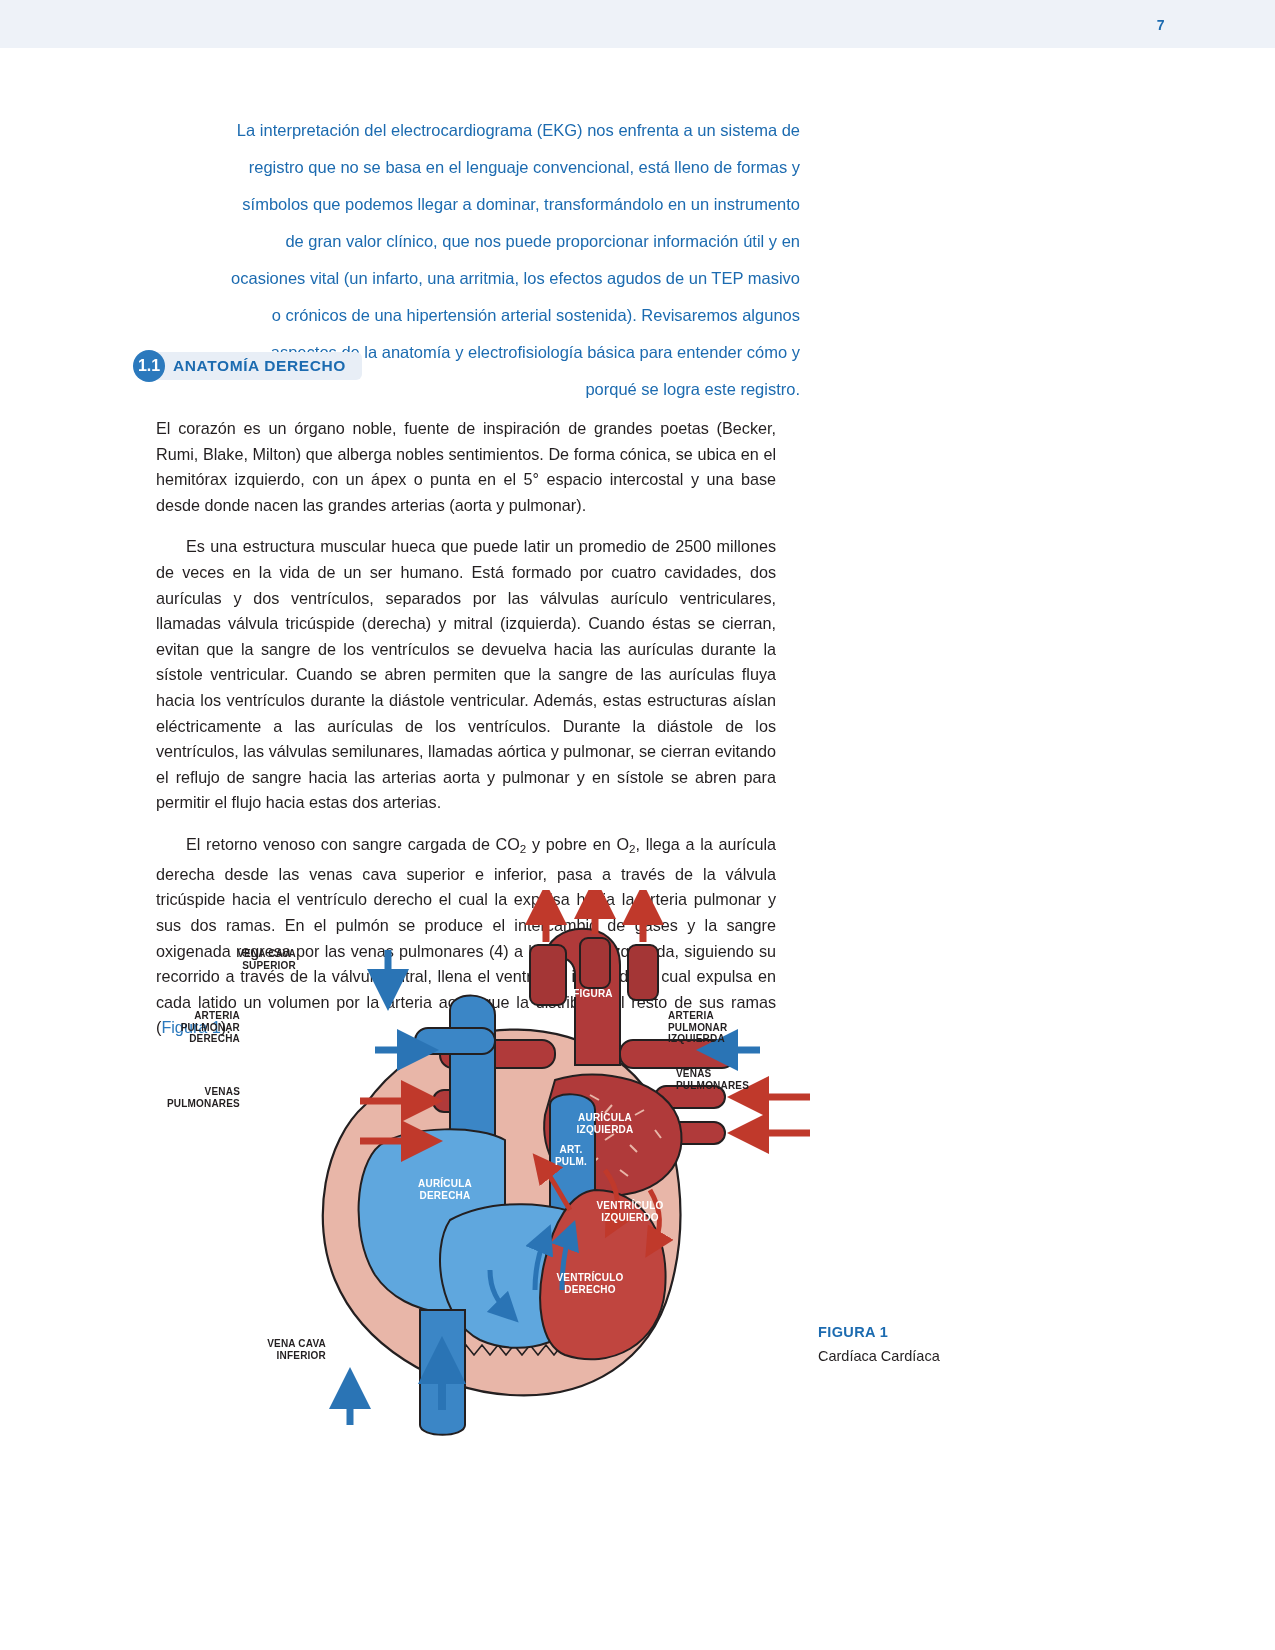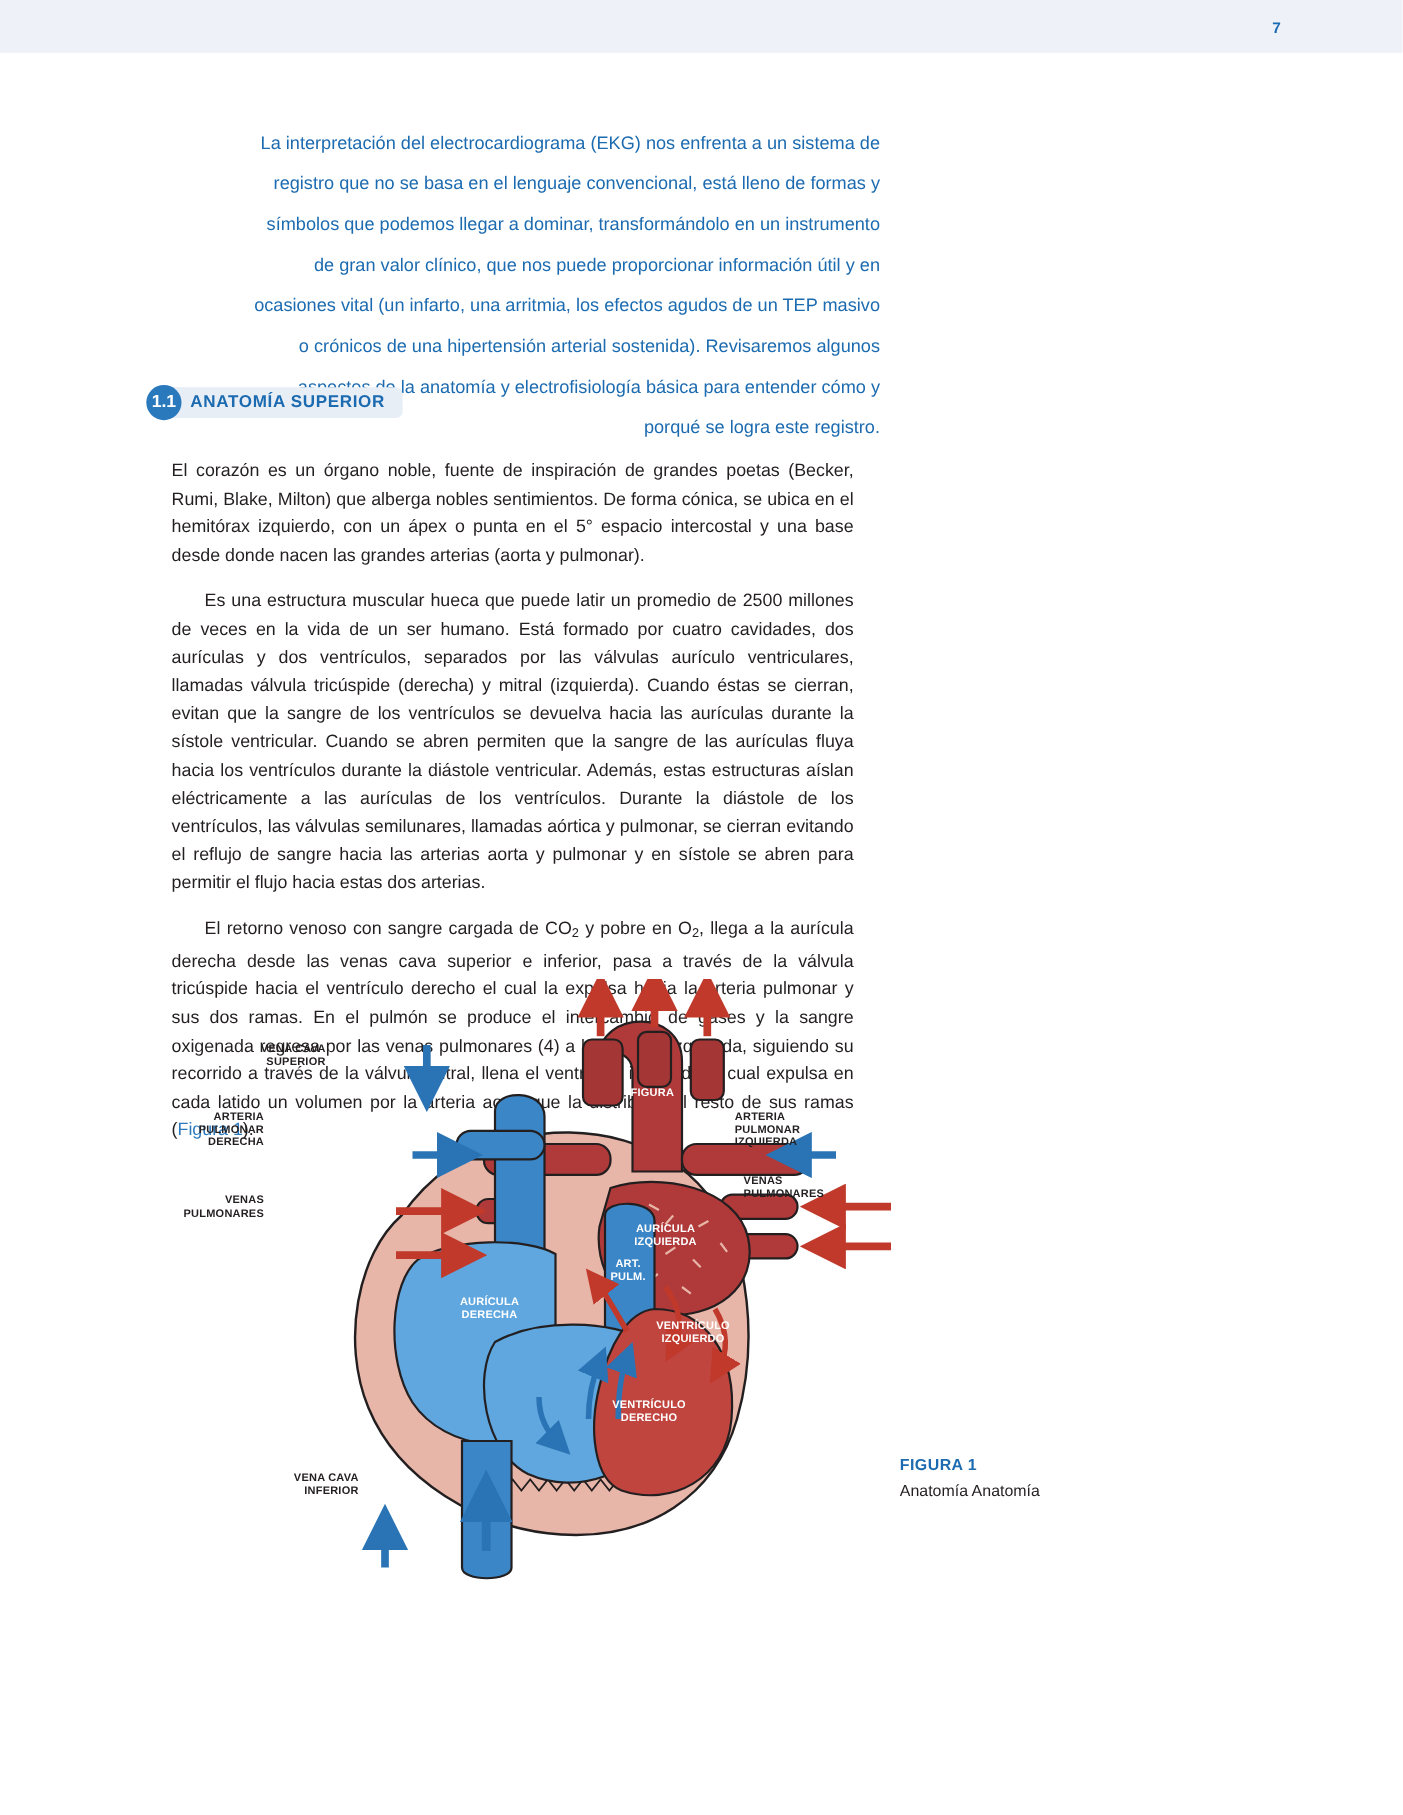--- a/index.html
+++ b/index.html
@@ -145,21 +145,21 @@
 <div class="page">
 
   <div class="header-band"></div>
   <div class="page-number">7</div>
 
   <div class="intro">La interpretación del electrocardiograma (EKG) nos enfrenta a un sistema de registro que no se basa en el lenguaje convencional, está lleno de formas y símbolos que podemos llegar a dominar, transformándolo en un instrumento de gran valor clínico, que nos puede proporcionar información útil y en ocasiones vital (un infarto, una arritmia, los efectos agudos de un TEP masivo o crónicos de una hipertensión arterial sostenida). Revisaremos algunos aspectos de la anatomía y electrofisiología básica para entender cómo y porqué se logra este registro.</div>
 
   <div class="section-head">
     <div class="section-num">1.1</div>
     <div class="section-title-wrap">
-      <span class="section-title">ANATOMÍA SUPERIOR</span>
+      <span class="section-title">ANATOMÍA DERECHO</span>
     </div>
   </div>
 
   <div class="body-col">
     <p>El corazón es un órgano noble, fuente de inspiración de grandes poetas (Becker, Rumi, Blake, Milton) que alberga nobles sentimientos. De forma cónica, se ubica en el hemitórax izquierdo, con un ápex o punta en el 5° espacio intercostal y una base desde donde nacen las grandes arterias (aorta y pulmonar).</p>
     <p class="indent">Es una estructura muscular hueca que puede latir un promedio de 2500 millones de veces en la vida de un ser humano. Está formado por cuatro cavidades, dos aurículas y dos ventrículos, separados por las válvulas aurículo ventriculares, llamadas válvula tricúspide (derecha) y mitral (izquierda). Cuando éstas se cierran, evitan que la sangre de los ventrículos se devuelva hacia las aurículas durante la sístole ventricular. Cuando se abren permiten que la sangre de las aurículas fluya hacia los ventrículos durante la diástole ventricular. Además, estas estructuras aíslan eléctricamente a las aurículas de los ventrículos. Durante la diástole de los ventrículos, las válvulas semilunares, llamadas aórtica y pulmonar, se cierran evitando el reflujo de sangre hacia las arterias aorta y pulmonar y en sístole se abren para permitir el flujo hacia estas dos arterias.</p>
     <p class="indent"><span>El retorno venoso con sangre cargada de CO</span><sub>2</sub><span> y pobre en O</span><sub>2</sub><span>, llega a la aurícula derecha desde las venas cava superior e inferior, pasa a través de la válvula tricúspide hacia el ventrículo derecho el cual la expulsa hacia la arteria pulmonar y sus dos ramas. En el pulmón se produce el intercambio de gases y la sangre oxigenada regresa por las venas pulmonares (4) a la aurícula izquierda, siguiendo su recorrido a través de la válvula mitral, llena el ventrículo izquierdo el cual expulsa en cada latido un volumen por la arteria aorta que la distribuye al resto de sus ramas (</span><span class="figref">Figura 1</span><span>).</span></p>
   </div>
 
   <div class="figure-area">
@@ -262,16 +262,16 @@
     <div class="lbl white c" style="left:240px; top:288px; width:110px;">AURÍCULA<br>DERECHA</div>
     <div class="lbl white c" style="left:400px; top:222px; width:110px;">AURÍCULA<br>IZQUIERDA</div>
     <div class="lbl white c" style="left:388px; top:254px; width:66px;">ART.<br>PULM.</div>
     <div class="lbl white c" style="left:380px; top:382px; width:120px;">VENTRÍCULO<br>DERECHO</div>
     <div class="lbl white c" style="left:420px; top:310px; width:120px;">VENTRÍCULO<br>IZQUIERDO</div>
     <div class="lbl r" style="left:30px; top:448px; width:146px;">VENA CAVA<br>INFERIOR</div>
   </div>
 
   <div class="figure-caption">
     <span class="cap-title">FIGURA 1</span>
-    <span>Anatomía Anatomía</span>
+    <span>Cardíaca Cardíaca</span>
   </div>
 
 </div>
 
 </body></html>

